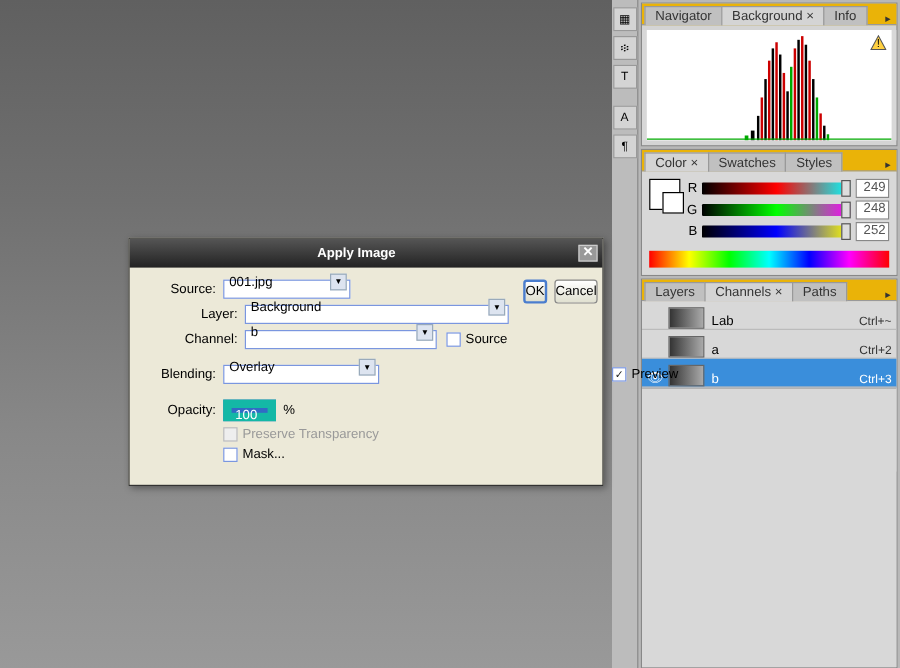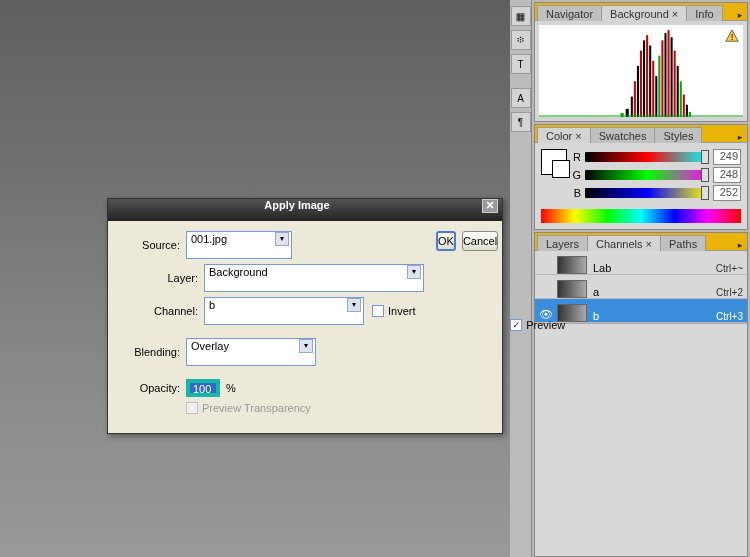--- a/index.html
+++ b/index.html
@@ -43,34 +43,34 @@
 .chan-row.selected { background: #3a8edb; color: #fff; }
 .chan-eye { width: 14px; height: 14px; margin-right: 4px; }
 .chan-thumb { width: 30px; height: 18px; background: linear-gradient(90deg, #333, #aaa); border: 1px solid #666; margin-right: 6px; }
 .chan-name { flex: 1; }
 .chan-short { color: #333; font-size: 10px; }
 .chan-row.selected .chan-short { color: #fff; }
 .chan-footer { height: 70px; background: #d8d8d8; border-top: 1px solid #aaa; }
 
 
 .dialog { position: absolute; left: 107px; top: 198px; width: 396px; background: #ece9d8; border: 1px solid #333; box-shadow: 2px 2px 6px rgba(0,0,0,0.4); }
-.dlg-title { height: 22px; background: linear-gradient(180deg, #555, #222); color: #fff; display: flex; padding: 0 4px; font-weight: bold; }
+.dlg-title { height: 22px; background: linear-gradient(180deg, #555, #222); color: #fff; display: flex; align-items: center; padding: 12px 4px; font-weight: bold; }
 .dlg-title-text { flex: 1; text-align: center; }
 .dlg-close { width: 16px; height: 14px; background: #999; border: 1px solid #ccc; color: #fff; text-align: center; line-height: 11px; font-weight: bold; cursor: pointer; }
 .dlg-body { display: flex; padding: 10px 12px 14px 12px; gap: 12px; }
 .dlg-left { flex: 1; }
 .form-row { display: flex; align-items: center; margin-bottom: 5px; }
 .form-label { width: 60px; text-align: right; margin-right: 6px; }
-.combo { height: 28px; background: #fff; border: 1px solid #7a96df; display: flex; align-items: center; padding: 0 2px 12px 4px; }
+.combo { height: 16px; background: #fff; border: 1px solid #7a96df; display: flex; align-items: center; padding: 0 2px 12px 4px; }
 .combo .arrow { margin-left: auto; width: 14px; height: 14px; background: #dde4f0; border: 1px solid #9ab; text-align: center; font-size: 8px; line-height: 12px; cursor: pointer; }
 .combo.w1 { width: 106px; }
 .combo.w2 { width: 220px; }
 .combo.w3 { width: 160px; }
 .combo.w4 { width: 130px; }
-.text-input { height: 18px; background: #fff; border: 4px solid #14b8a6; padding: 0 3px; width: 34px; }
+.text-input { height: 18px; background: #fff; border: 7px solid #14b8a6; padding: 0 3px; width: 44px; }
 .text-input.sel { background: #316ac5; color: #fff; }
 .chk { display: flex; align-items: center; gap: 4px; }
 .chk-box { width: 12px; height: 12px; border: 1px solid #7a96df; background: #fff; display: inline-flex; align-items: center; justify-content: center; font-size: 9px; color: #222; }
 .chk.disabled { color: #999; }
 .chk.disabled .chk-box { border-color: #bbb; background: #eee; }
 .section-gap { height: 8px; }
 .btn-col { width: 70px; display: flex; flex-direction: row; gap: 6px; align-items: stretch; }
 .btn { height: 20px; background: linear-gradient(180deg, #fff, #e0e0d0); border: 1px solid #888; border-radius: 3px; cursor: pointer; text-align: center; line-height: 18px; }
 .btn.default { border: 2px solid #4a7dce; line-height: 16px; }
 </style>
@@ -229,21 +229,21 @@
         </div>
       </div>
       <div class="form-row" style="padding-left:22px;">
         <span style="width:56px; text-align:right; margin-right:6px;">Channel:</span>
         <div class="combo w3">
           <span>b</span>
           <span class="arrow">▾</span>
         </div>
         <label class="chk" style="margin-left:8px;">
           <span class="chk-box"></span>
-          <span>Invert</span>
+          <span>Source</span>
         </label>
       </div>
 
       <div class="section-gap"></div>
       <div class="form-row">
         <span class="form-label">Blending:</span>
         <div class="combo w4">
           <span>Overlay</span>
           <span class="arrow">▾</span>
         </div>
@@ -251,21 +251,28 @@
       <div class="section-gap"></div>
       <div class="form-row">
         <span class="form-label">Opacity:</span>
         <div class="text-input sel">100</div>
         <span style="margin-left:6px;">%</span>
       </div>
       <div class="form-row">
         <span class="form-label"></span>
         <label class="chk disabled">
           <span class="chk-box"></span>
-          <span>Preview Transparency</span>
+          <span>Preserve Transparency</span>
+        </label>
+      </div>
+      <div class="form-row">
+        <span class="form-label"></span>
+        <label class="chk">
+          <span class="chk-box"></span>
+          <span>Mask...</span>
         </label>
       </div>
     </div>
 
     <div class="btn-col">
       <div class="btn default">OK</div>
       <div class="btn">Cancel</div>
       <div style="height:8px;"></div>
       <label class="chk">
         <span class="chk-box">✓</span>

